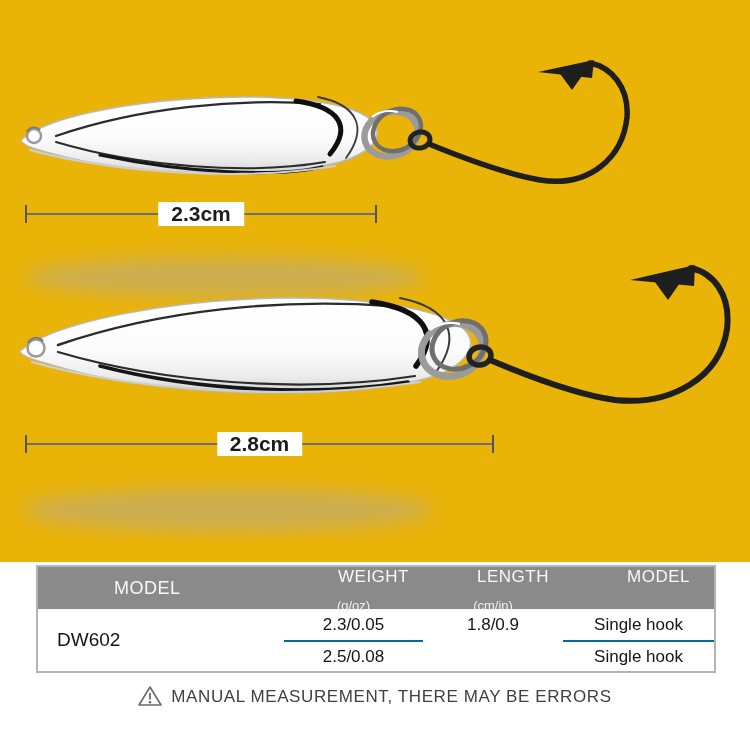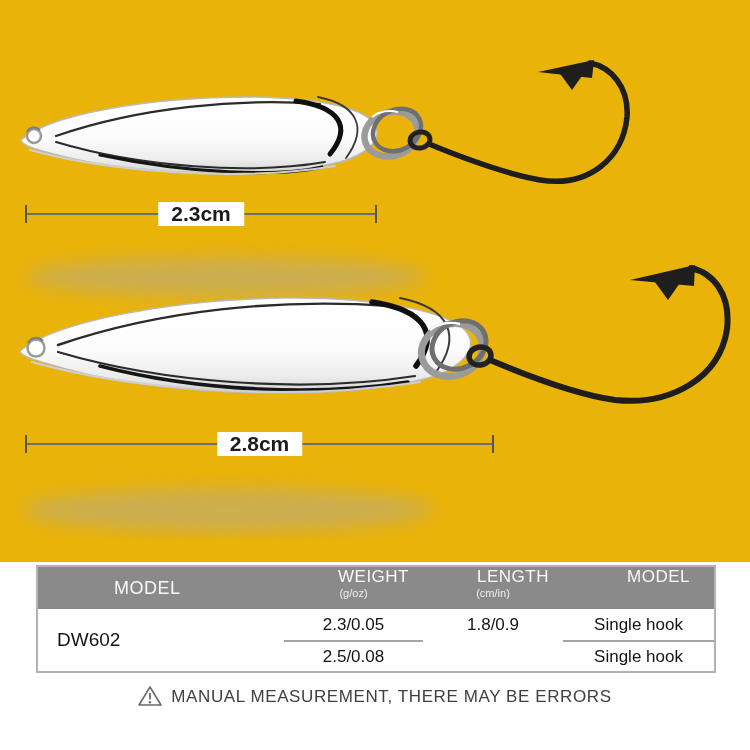--- a/index.html
+++ b/index.html
@@ -16,27 +16,27 @@
   .measure .mlabel{position:absolute;left:50%;top:11px;transform:translate(-50%,-50%);
     background:#ffffff;padding:0 13px;font-size:21px;font-weight:600;color:#1c1c1c;white-space:nowrap;}
 
   
   .spec-table{position:absolute;left:36px;top:565px;width:680px;box-sizing:border-box;
     border:2px solid #b3b3b3;background:#ffffff;display:grid;
     grid-template-columns:246px 139px 140px 151px;grid-template-rows:42px 31px 31px;}
   .th{background:#8a8a8a;color:#f7f7f7;display:flex;flex-direction:column;align-items:center;
     box-sizing:border-box;}
   .th-title{font-size:17px;font-weight:normal;letter-spacing:.5px;line-height:19px;margin-left:40px;}
-  .th-sub{font-size:11px;font-weight:normal;color:#f0f0f0;line-height:15px;}
+  .th-sub{font-size:13px;font-weight:normal;color:#f0f0f0;line-height:15px;margin-top:12px;}
   .th-model{grid-column:1;align-items:flex-start;justify-content:center;padding:0 0 0 36px;}
   .th-model .th-title{font-size:18px;}
   .td{display:flex;align-items:center;justify-content:center;font-size:17px;color:#141414;box-sizing:border-box;}
   .td-model{grid-column:1;grid-row:2/4;justify-content:flex-start;padding-left:19px;font-size:19px;}
   .c2{grid-column:2;} .c3{grid-column:3;} .c4{grid-column:4;}
-  .r1{grid-row:2;} .r2{grid-row:3;border-top:2px solid #a3a3a3;}
+  .r1{grid-row:2;} .r2{grid-row:3;border-top:2px solid #0369a1;}
 
   
   .note{position:absolute;left:0;top:685px;width:750px;display:flex;align-items:flex-end;
     justify-content:center;gap:9px;}
   .note .ntext{font-size:17px;color:#3f3f3f;letter-spacing:.6px;white-space:nowrap;}
   .warn{display:block;}
 </style>
 </head>
 <body>
 

